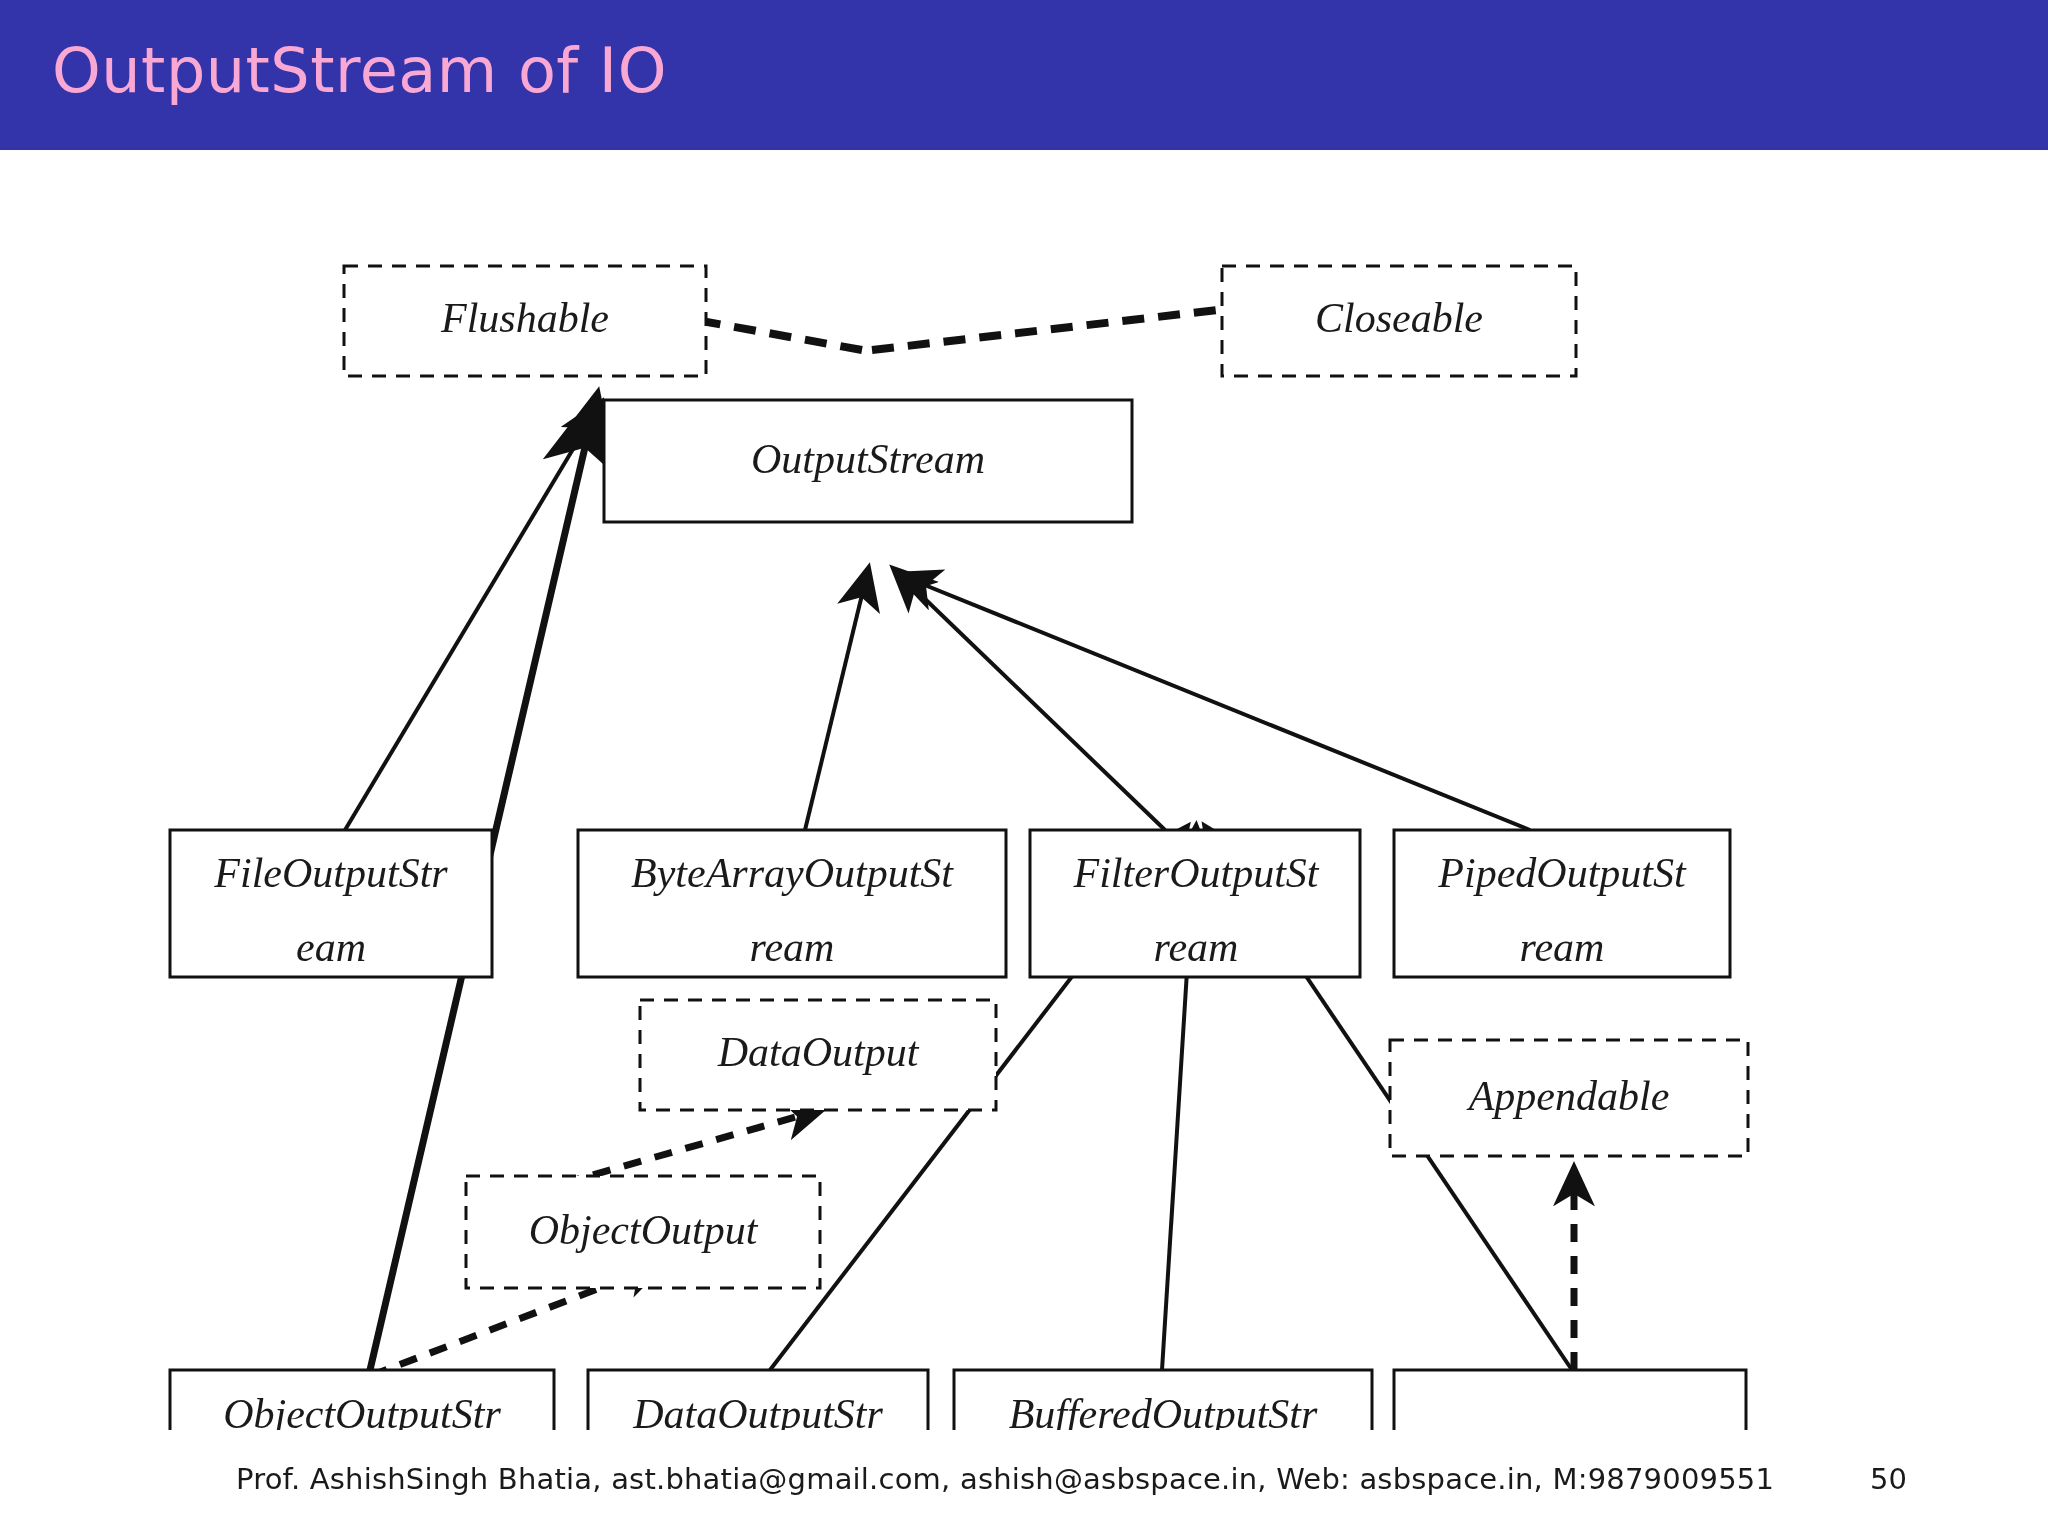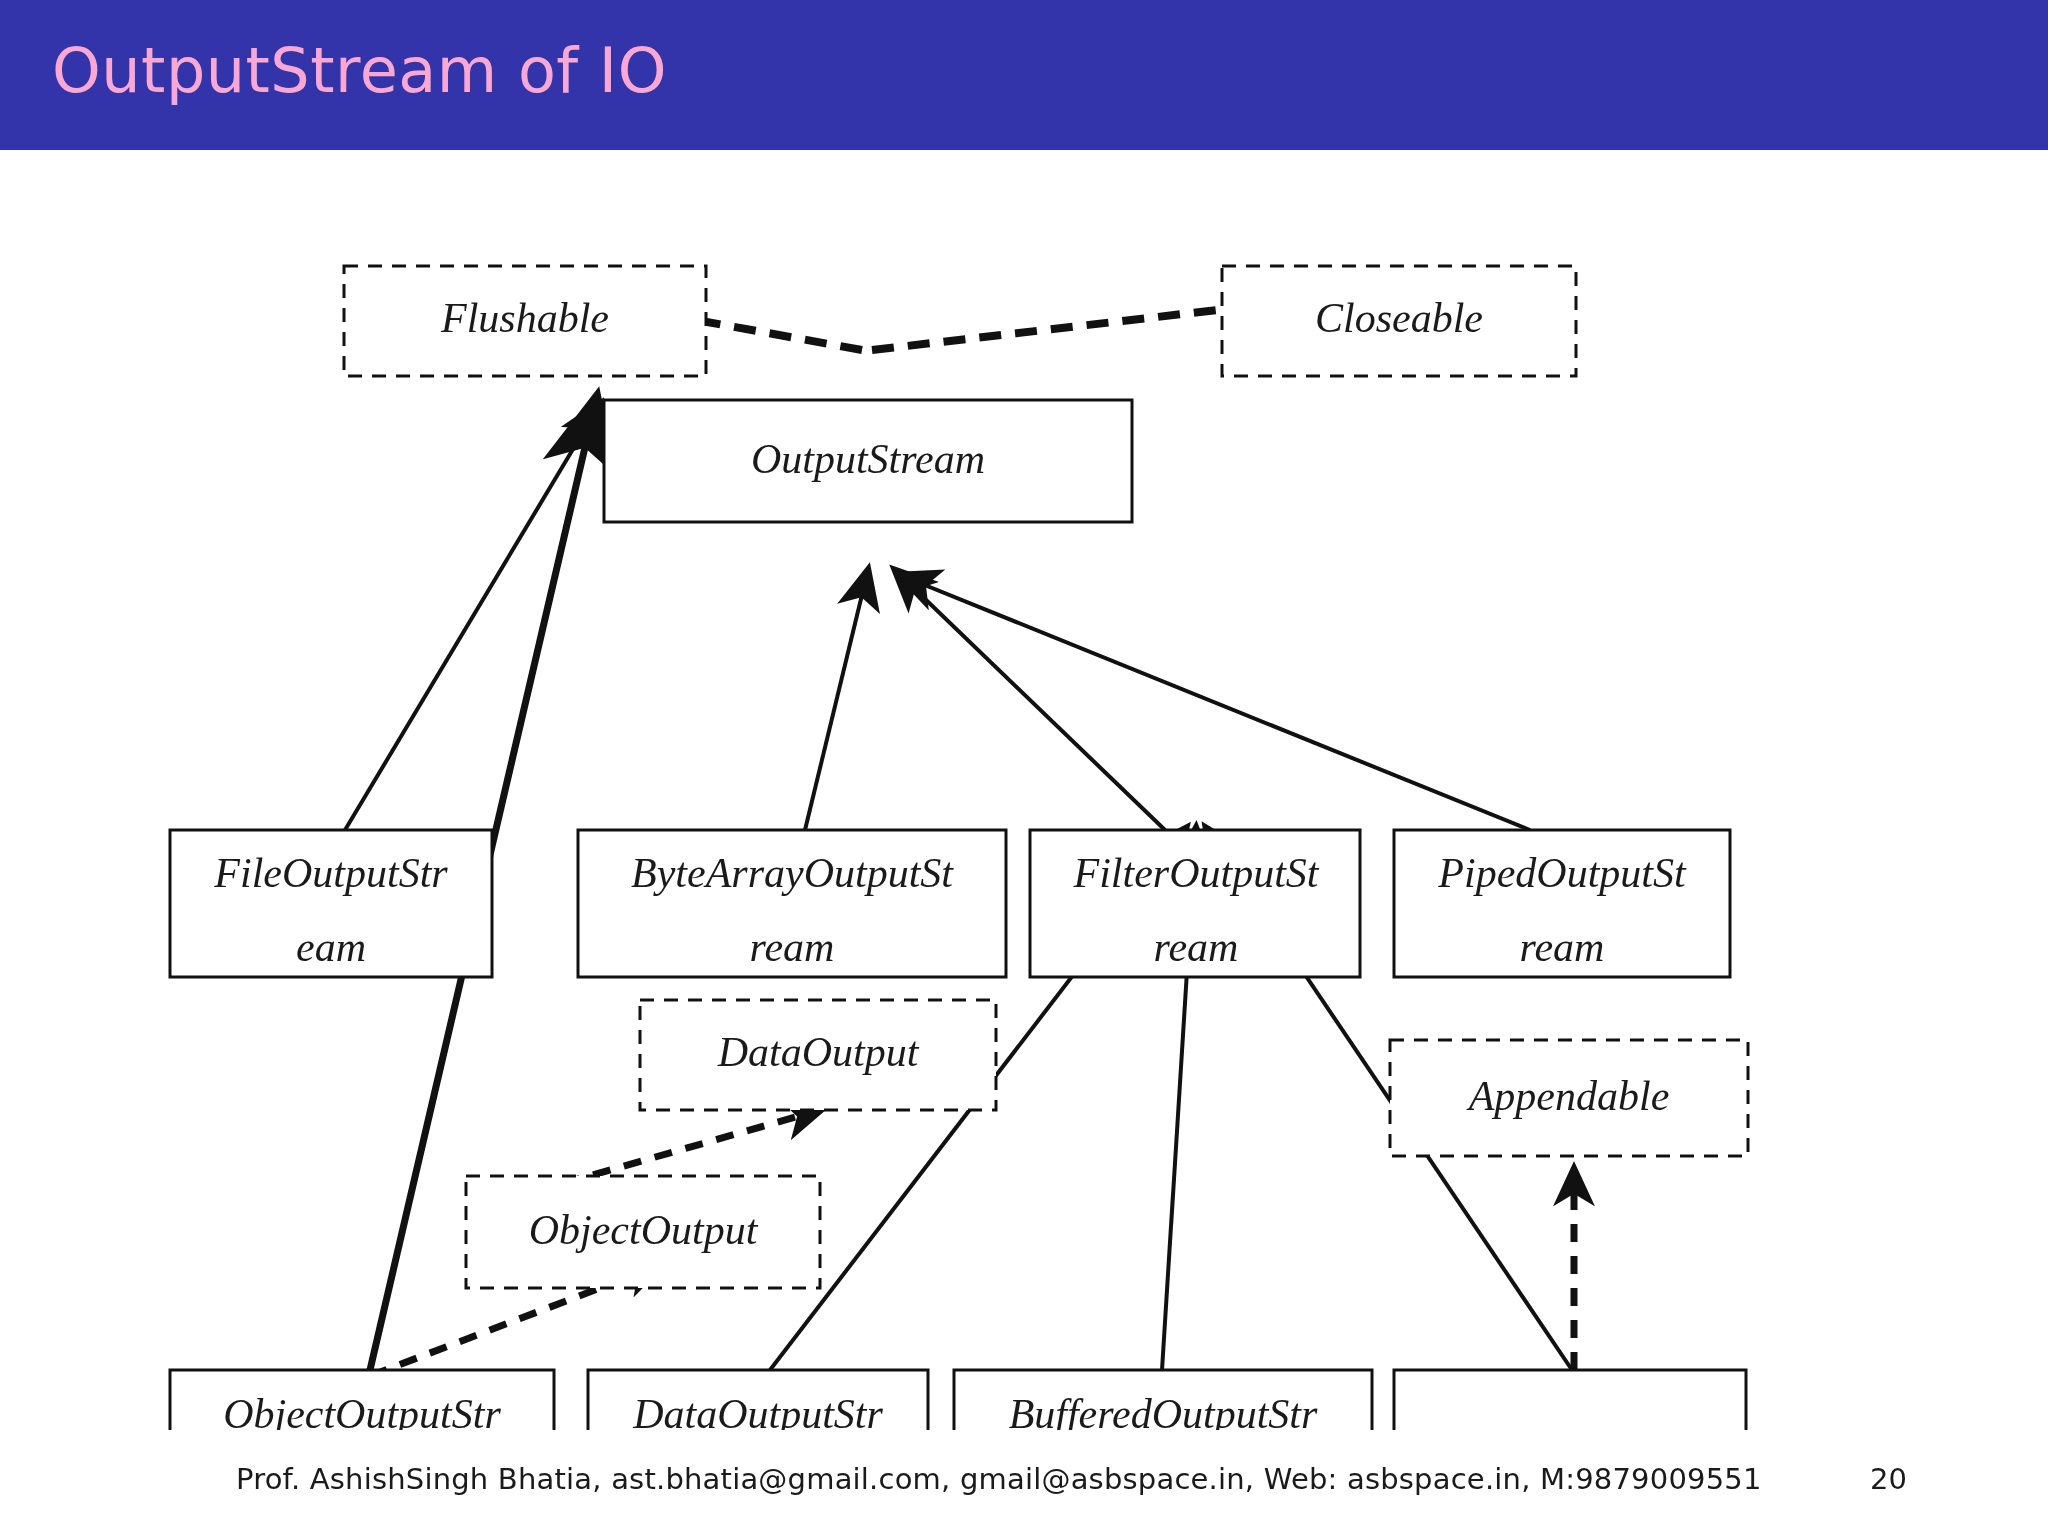--- a/index.html
+++ b/index.html
@@ -259,17 +259,17 @@
 
       <g>
         <rect class="node-box" x="1394" y="1220" width="352" height="148"></rect>
         <text class="node-label accent" x="1570" y="1300">PrintStream</text>
       </g>
 
     </svg>
   </div>
 
   <div id="footer">
-    <div id="footer-text">Prof. AshishSingh Bhatia, ast.bhatia@gmail.com, gmail@asbspace.in, Web: asbspace.in, M:9879009551</div>
-    <div id="page-number">20</div>
+    <div id="footer-text">Prof. AshishSingh Bhatia, ast.bhatia@gmail.com, ashish@asbspace.in, Web: asbspace.in, M:9879009551</div>
+    <div id="page-number">50</div>
   </div>
 
 </div>
 
 </body></html>

